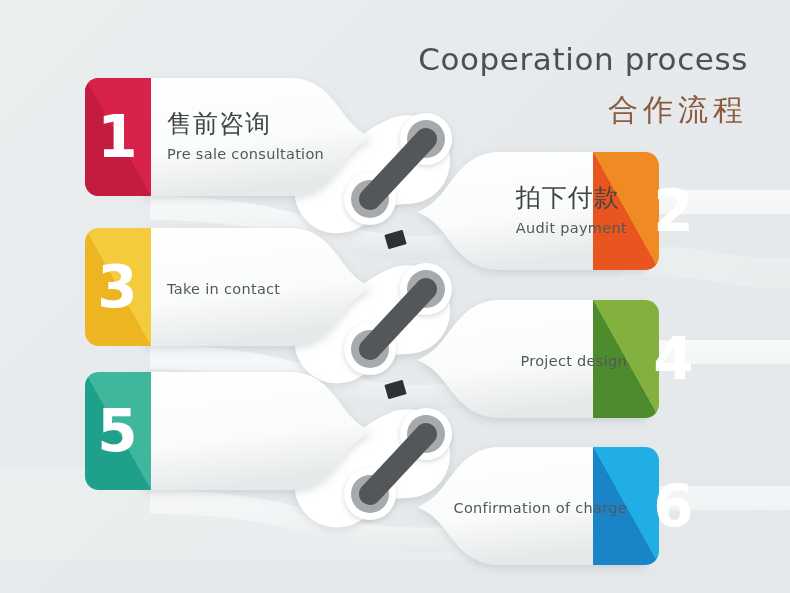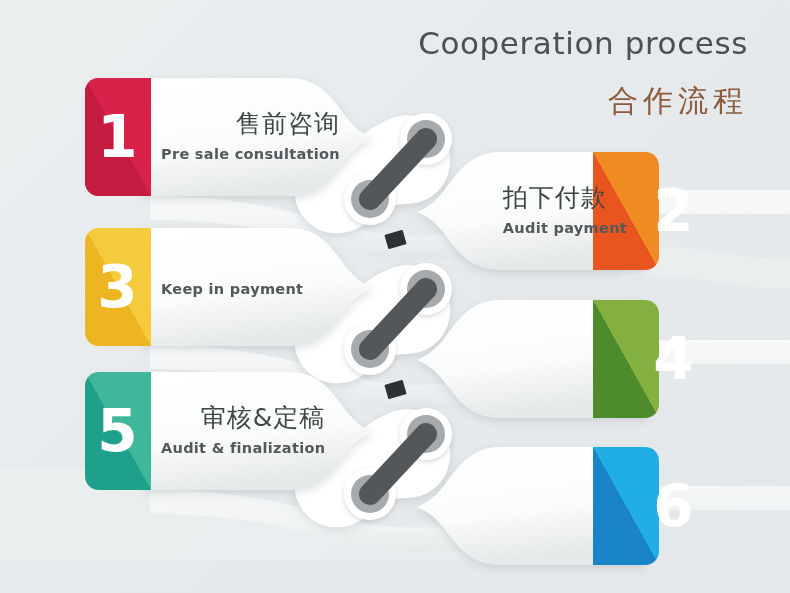--- a/index.html
+++ b/index.html
@@ -26,37 +26,37 @@
     position: absolute;
     left: 0; top: 0;
     width: 790px; height: 593px;
     pointer-events: none;
   }
 
   
   #title-block {
     position: absolute;
     right: 42px;
-    top: 26px;
+    top: 42px;
     text-align: right;
   }
   #title-en {
     font-size: 31px;
     color: #4b5052;
     letter-spacing: 0.6px;
     line-height: 1.12;
     font-weight: 400;
     white-space: nowrap;
   }
   #title-zh {
     font-size: 30px;
     color: #8c5a3c;
     letter-spacing: 5px;
     line-height: 1.25;
-    margin-top: 21px;
+    margin-top: 14px;
     white-space: nowrap;
     font-weight: 400;
   }
 
   
   .card {
     position: absolute;
     height: 118px;
   }
   .card-svg {
@@ -89,26 +89,26 @@
     white-space: nowrap;
     font-weight: 400;
   }
   .t-en {
     font-size: 14.5px;
     color: #54585a;
     letter-spacing: 0.3px;
     line-height: 1.35;
     margin-top: 6px;
     white-space: nowrap;
-    font-weight: 700;
+    font-weight: 400;
   }
 
   
   .card.left .card-num  { left: 0; }
-  .card.left .card-text { left: 76px; text-align: right; }
+  .card.left .card-text { left: 82px; text-align: left; }
 
   
   .card.right .card-num  { right: 0; }
   .card.right .card-text { right: 78px; }
 
   
   .connector {
     position: absolute;
   }
   .mini-square {
@@ -254,21 +254,21 @@
         </linearGradient>
       </defs>
       <g filter="url(#softDrop)">
         <path d="M 60 0 L 205 0 C 236 0 248 22 262 40 C 270 50 278 56 288 60
                  C 278 64 270 70 262 80 C 248 98 236 118 205 118 L 60 118 Z" fill="url(#face3)"></path>
       </g>
       <path d="M 0 14 C 0 6 6 0 14 0 L 66 0 L 66 118 L 14 118 C 6 118 0 112 0 104 Z" fill="url(#blk3)"></path>
     </svg>
     <div class="card-num">3</div>
     <div class="card-text">
-      <div class="t-en">Keep in payment</div>
+      <div class="t-en">Take in contact</div>
     </div>
   </div>
 
   <div class="card left" style="left:85px; top:372px; width:240px;">
     <svg class="card-svg" width="290" height="120" viewBox="0 0 290 120">
       <defs>
         <linearGradient id="face5" x1="0" y1="0" x2="0.25" y2="1">
           <stop offset="0%" stop-color="#ffffff"></stop>
           <stop offset="62%" stop-color="#fafbfb"></stop>
           <stop offset="100%" stop-color="#e6e9ea"></stop>
@@ -280,24 +280,20 @@
           <stop offset="100%" stop-color="#1fa08a"></stop>
         </linearGradient>
       </defs>
       <g filter="url(#softDrop)">
         <path d="M 60 0 L 205 0 C 236 0 248 22 262 40 C 270 50 278 56 288 60
                  C 278 64 270 70 262 80 C 248 98 236 118 205 118 L 60 118 Z" fill="url(#face5)"></path>
       </g>
       <path d="M 0 14 C 0 6 6 0 14 0 L 66 0 L 66 118 L 14 118 C 6 118 0 112 0 104 Z" fill="url(#blk5)"></path>
     </svg>
     <div class="card-num">5</div>
-    <div class="card-text">
-      <div class="t-zh">审核&amp;定稿</div>
-      <div class="t-en">Audit &amp; finalization</div>
-    </div>
   </div>
 
   <div class="card right" style="left:465px; top:152px; width:240px;">
     <svg class="card-svg" width="242" height="120" viewBox="0 0 242 120" style="left:-48px;">
       <defs>
         <linearGradient id="face2" x1="0" y1="0" x2="0.25" y2="1">
           <stop offset="0%" stop-color="#ffffff"></stop>
           <stop offset="62%" stop-color="#fafbfb"></stop>
           <stop offset="100%" stop-color="#e6e9ea"></stop>
         </linearGradient>
@@ -338,20 +334,21 @@
         </linearGradient>
       </defs>
       <g filter="url(#softDrop)">
         <path d="M 0 60 C 10 56 18 50 26 40 C 40 22 52 0 83 0 L 228 0 L 228 118 L 83 118
                  C 52 118 40 98 26 80 C 18 70 10 64 0 60 Z" fill="url(#face4)"></path>
       </g>
       <path d="M 176 0 L 228 0 C 236 0 242 6 242 14 L 242 104 C 242 112 236 118 228 118 L 176 118 Z" fill="url(#blk4)"></path>
     </svg>
     <div class="card-num">4</div>
     <div class="card-text">
+      <div class="t-en">Project design</div>
     </div>
   </div>
 
   <div class="card right" style="left:465px; top:447px; width:240px;">
     <svg class="card-svg" width="242" height="120" viewBox="0 0 242 120" style="left:-48px;">
       <defs>
         <linearGradient id="face6" x1="0" y1="0" x2="0.25" y2="1">
           <stop offset="0%" stop-color="#ffffff"></stop>
           <stop offset="62%" stop-color="#fafbfb"></stop>
           <stop offset="100%" stop-color="#e6e9ea"></stop>
@@ -364,20 +361,21 @@
         </linearGradient>
       </defs>
       <g filter="url(#softDrop)">
         <path d="M 0 60 C 10 56 18 50 26 40 C 40 22 52 0 83 0 L 228 0 L 228 118 L 83 118
                  C 52 118 40 98 26 80 C 18 70 10 64 0 60 Z" fill="url(#face6)"></path>
       </g>
       <path d="M 176 0 L 228 0 C 236 0 242 6 242 14 L 242 104 C 242 112 236 118 228 118 L 176 118 Z" fill="url(#blk6)"></path>
     </svg>
     <div class="card-num">6</div>
     <div class="card-text">
+      <div class="t-en">Confirmation of charge</div>
     </div>
   </div>
 
   <svg class="connector" style="left:330px; top:105px;" width="130" height="130" viewBox="0 0 130 130">
     <g filter="url(#softDropSm)">
       <circle cx="96" cy="34" r="26" fill="#ffffff"></circle>
       <circle cx="40" cy="94" r="26" fill="#ffffff"></circle>
     </g>
     <circle cx="96" cy="34" r="19" fill="#a7aaad"></circle>
     <circle cx="40" cy="94" r="19" fill="#a7aaad"></circle>

